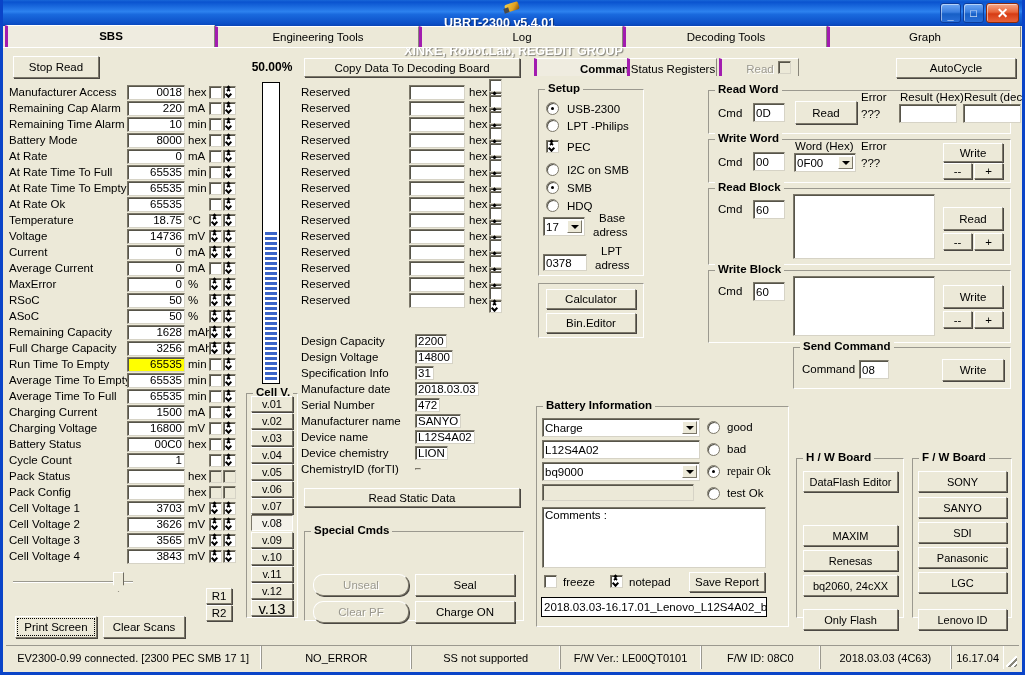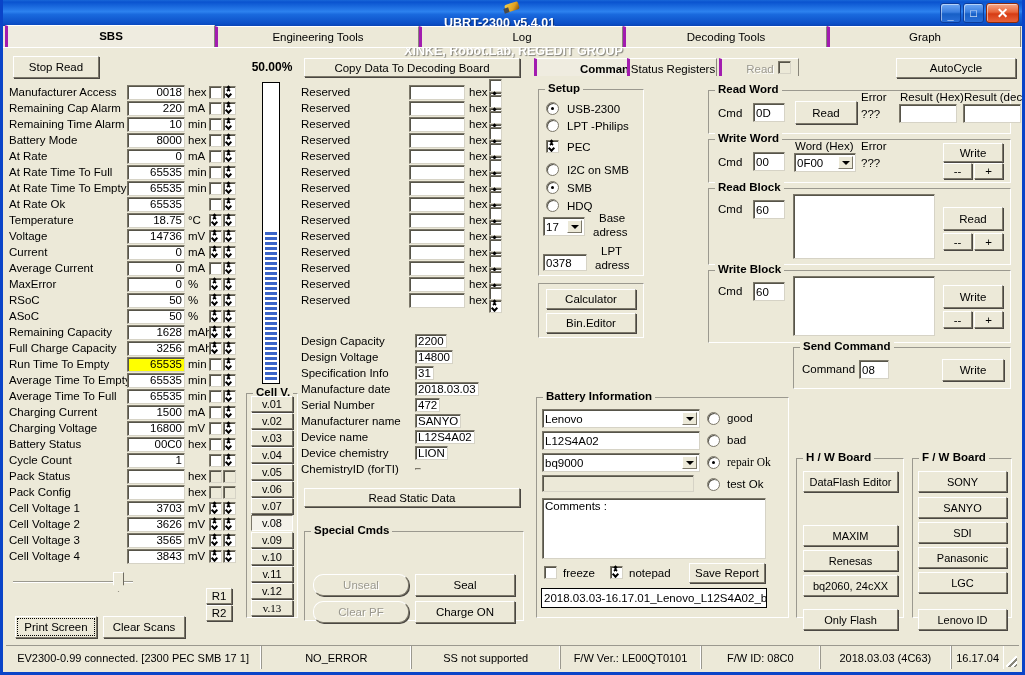--- a/index.html
+++ b/index.html
@@ -541,21 +541,21 @@
         <div class="btn" style="width: 42px; height: 16px; margin-bottom: 1px; font-size: 11px;">v.03</div>
         <div class="btn" style="width: 42px; height: 16px; margin-bottom: 1px; font-size: 11px;">v.04</div>
         <div class="btn" style="width: 42px; height: 16px; margin-bottom: 1px; font-size: 11px;">v.05</div>
         <div class="btn" style="width: 42px; height: 16px; margin-bottom: 1px; font-size: 11px;">v.06</div>
         <div class="btn" style="width: 42px; height: 16px; margin-bottom: 1px; font-size: 11px;">v.07</div>
         <div class="btn" style="width: 42px; height: 16px; margin-bottom: 1px; font-size: 11px; background: rgb(244, 242, 234); border-color: rgb(123, 119, 105) rgb(255, 255, 255) rgb(255, 255, 255) rgb(123, 119, 105); box-shadow: none;">v.08</div>
         <div class="btn" style="width: 42px; height: 16px; margin-bottom: 1px; font-size: 11px;">v.09</div>
         <div class="btn" style="width: 42px; height: 16px; margin-bottom: 1px; font-size: 11px;">v.10</div>
         <div class="btn" style="width: 42px; height: 16px; margin-bottom: 1px; font-size: 11px;">v.11</div>
         <div class="btn" style="width: 42px; height: 16px; margin-bottom: 1px; font-size: 11px;">v.12</div>
-        <div class="btn" style="width: 42px; height: 16px; margin-bottom: 7px; font-size: 11px; font-family: Liberation Serif, serif;">v.13</div>
+        <div class="btn" style="width: 42px; height: 16px; margin-bottom: 7px; font-size: 15px;">v.13</div>
       </div>
   </div>
 
   <div class="btn" style="position:absolute;left:203px;top:588px;width:26px;height:16px">R1</div>
   <div class="btn" style="position:absolute;left:203px;top:605px;width:26px;height:16px">R2</div>
 
   <div id="hslider">
     <div class="track"></div>
     <div class="thumb"></div>
   </div>
@@ -841,25 +841,25 @@
     <div class="btn" style="position:absolute;left:265px;top:40px;width:29px;height:17px">+</div>
   </div>
 
   <div class="grp" style="left:790px;top:347px;width:218px;height:42px">
     <span class="cap">Send Command</span>
     <span class="lbl" style="position:absolute;left:8px;top:15px">Command</span>
     <div class="inp" style="position:absolute;left:65px;top:12px;width:30px;height:19px">08</div>
     <div class="btn" style="position:absolute;left:148px;top:11px;width:62px;height:22px">Write</div>
   </div>
 
-  <div class="grp" style="left:533px;top:397px;width:253px;height:221px">
+  <div class="grp" style="left:533px;top:406px;width:253px;height:221px">
     <span class="cap">Battery Information</span>
 
     <div class="sel" style="position:absolute;left:5px;top:11px;width:158px;height:19px">
-      <span>Lenovo</span>
+      <span>Charge</span>
       <span class="arrow"></span>
     </div>
     <div class="inp" style="position:absolute;left:5px;top:33px;width:158px;height:19px">L12S4A02</div>
     <div class="sel" style="position:absolute;left:5px;top:55px;width:158px;height:19px">
       <span>bq9000</span>
       <span class="arrow"></span>
     </div>
     <div class="inp gray" style="position:absolute;left:5px;top:77px;width:152px;height:17px"></div>
 
     <div class="inp" style="position:absolute;left:5px;top:100px;width:224px;height:61px;align-items:flex-start;padding-top:1px">Comments :</div>

